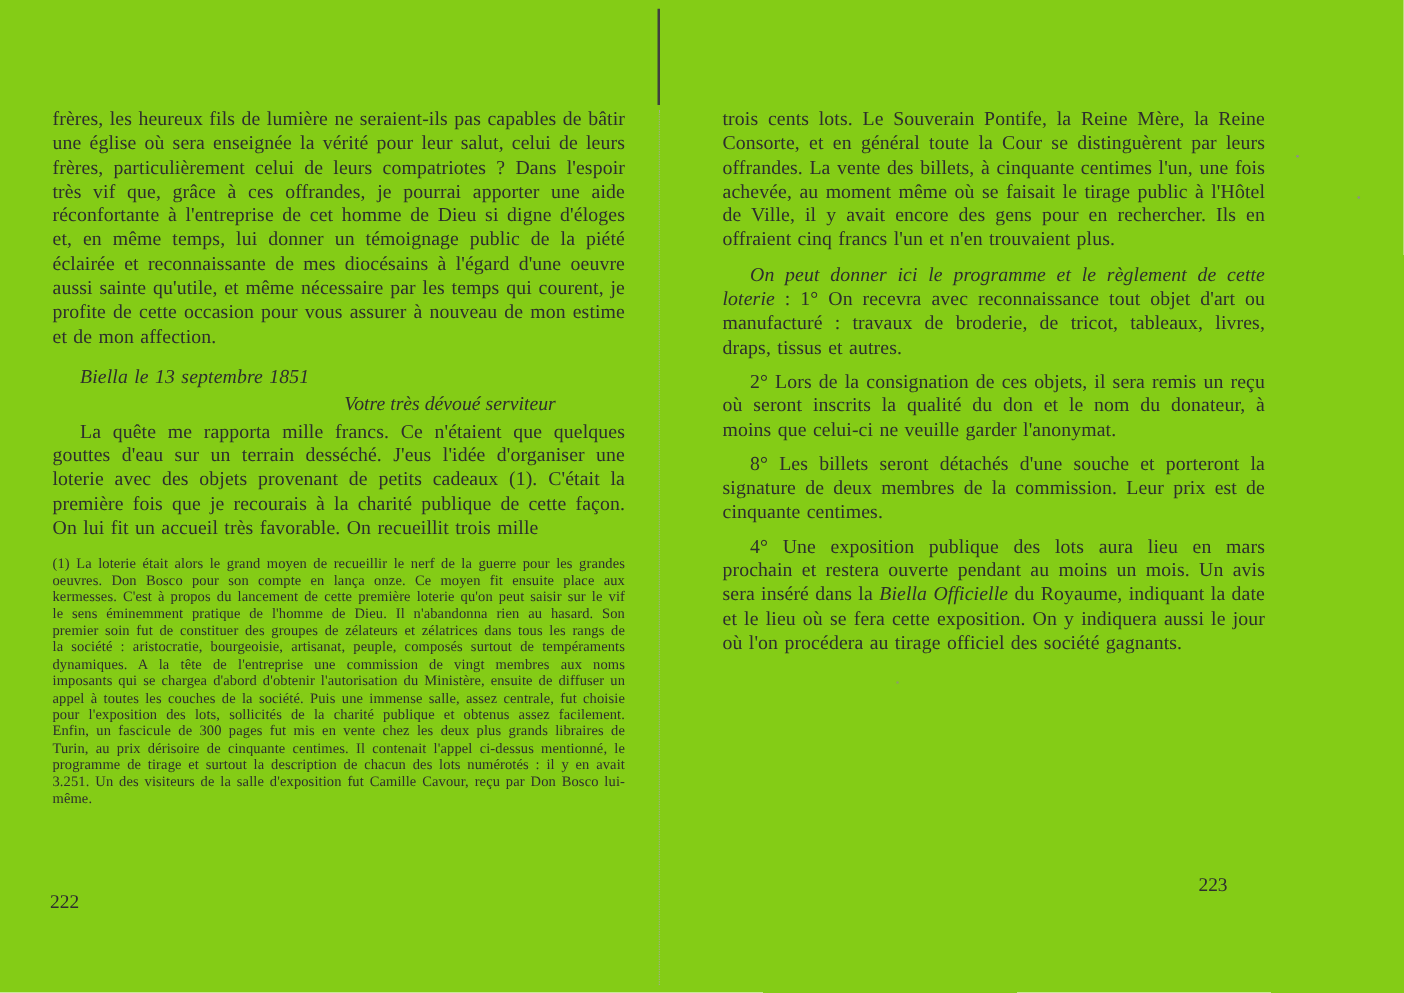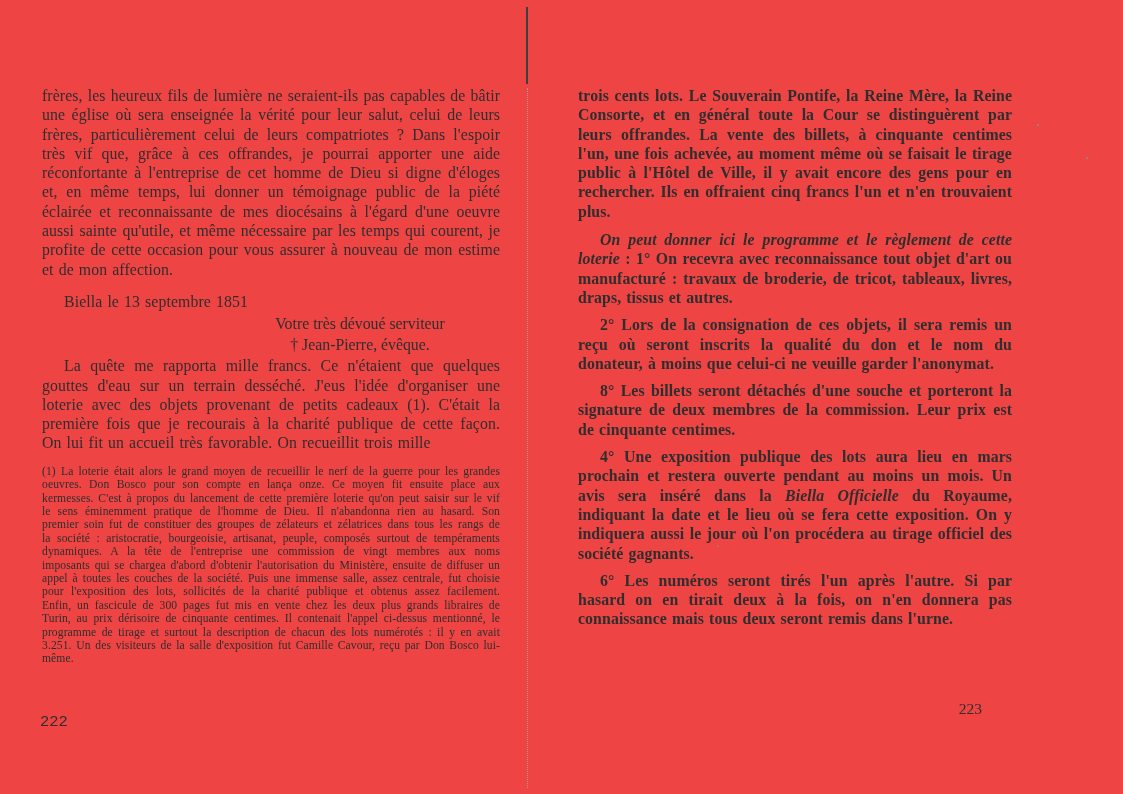--- a/index.html
+++ b/index.html
@@ -4,74 +4,76 @@
 <style>
   html, body {
     margin: 0;
     padding: 0;
     background: #ffffff;
   }
   .scan {
     position: relative;
     width: 1123px;
     height: 794px;
-    background: #ef4444;
+    background: #84cc16;
     overflow: hidden;
     font-family: "Liberation Serif", "DejaVu Serif", serif;
     color: #2e2e2e;
   }
   .page {
     position: absolute;
     top: 86px;
   }
   .page-left  { left: 42px;  width: 458px; }
-  .page-right { left: 578px; width: 434px; font-weight: bold; }
+  .page-right { left: 578px; width: 434px; }
 
   .page p {
     margin: 0;
     text-align: justify;
     font-size: 15.8px;
     line-height: 19.3px;
     letter-spacing: 0.1px;
     word-spacing: 1px;
     hyphens: auto;
   }
   .indent { text-indent: 22px; }
 
   .dateline {
     margin-top: 13px !important;
     text-align: left;
     text-indent: 22px;
+    font-style: italic;
   }
   .signature {
     width: 236px;
     margin: 3px 22px 0 auto;
     text-align: center;
     font-size: 15.8px;
     line-height: 20.5px;
+    font-style: italic;
   }
   .para-2 { margin-top: 1px !important; font-family: Liberation Serif, serif; }
 
   .footnote {
     margin-top: 12px !important;
     font-size: 11.6px !important;
     line-height: 13.4px !important;
     word-spacing: 1.6px !important;
   }
 
   .rule-para  { margin-top: 8px !important; }
   .intro-para { margin-top: 9px !important; }
   .it { font-style: italic; }
 
   .page-number {
     position: absolute;
     font-size: 15.5px;
     line-height: 18px;
   }
-  .pn-left  { left: 40px; top: 713px; width: 60px; text-align: left; font-family: Liberation Mono, monospace; }
+  .pn-left  { left: 40px; top: 713px; width: 60px; text-align: left; }
   .pn-right { left: 578px; top: 700px; width: 404px; text-align: right; }
 
   .gutter-solid {
     position: absolute;
     left: 526px;
     top: 7px;
     width: 2px;
     height: 77px;
     background: #3f3f3f;
   }
@@ -98,41 +100,39 @@
 
 <div class="scan">
 
   <div class="page page-left">
     <p>frères, les heureux fils de lumière ne seraient-ils pas capables de bâtir une église où sera enseignée la vérité pour leur salut, celui de leurs frères, particulièrement celui de leurs compatriotes&nbsp;? Dans l'espoir très vif que, grâce à ces offrandes, je pourrai apporter une aide réconfortante à l'entreprise de cet homme de Dieu si digne d'éloges et, en même temps, lui donner un témoignage public de la piété éclairée et reconnaissante de mes diocésains à l'égard d'une oeuvre aussi sainte qu'utile, et même nécessaire par les temps qui courent, je profite de cette occasion pour vous assurer à nouveau de mon estime et de mon affection.</p>
 
     <p class="dateline">Biella le 13 septembre 1851</p>
 
     <div class="signature">
       <div>Votre très dévoué serviteur</div>
-      <div>† Jean-Pierre, évêque.</div>
     </div>
 
     <p class="indent para-2">La quête me rapporta mille francs. Ce n'étaient que quelques gouttes d'eau sur un terrain desséché. J'eus l'idée d'organiser une loterie avec des objets provenant de petits cadeaux (1). C'était la première fois que je recourais à la charité publique de cette façon. On lui fit un accueil très favorable. On recueillit trois mille</p>
 
     <p class="footnote">(1) La loterie était alors le grand moyen de recueillir le nerf de la guerre pour les grandes oeuvres. Don Bosco pour son compte en lança onze. Ce moyen fit ensuite place aux kermesses. C'est à propos du lancement de cette première loterie qu'on peut saisir sur le vif le sens éminemment pratique de l'homme de Dieu. Il n'abandonna rien au hasard. Son premier soin fut de constituer des groupes de zélateurs et zélatrices dans tous les rangs de la société&nbsp;: aristocratie, bourgeoisie, artisanat, peuple, composés surtout de tempéraments dynamiques. A la tête de l'entreprise une commission de vingt membres aux noms imposants qui se chargea d'abord d'obtenir l'autorisation du Ministère, ensuite de diffuser un appel à toutes les couches de la société. Puis une immense salle, assez centrale, fut choisie pour l'exposition des lots, sollicités de la charité publique et obtenus assez facilement. Enfin, un fascicule de 300 pages fut mis en vente chez les deux plus grands libraires de Turin, au prix dérisoire de cinquante centimes. Il contenait l'appel ci-dessus mentionné, le programme de tirage et surtout la description de chacun des lots numérotés&nbsp;: il y en avait 3.251. Un des visiteurs de la salle d'exposition fut Camille Cavour, reçu par Don Bosco lui-même.</p>
   </div>
 
   <div class="page page-right">
     <p>trois cents lots. Le Souverain Pontife, la Reine Mère, la Reine Consorte, et en général toute la Cour se distinguèrent par leurs offrandes. La vente des billets, à cinquante centimes l'un, une fois achevée, au moment même où se faisait le tirage public à l'Hôtel de Ville, il y avait encore des gens pour en rechercher. Ils en offraient cinq francs l'un et n'en trouvaient plus.</p>
 
     <p class="indent intro-para"><span class="it">On peut donner ici le programme et le règlement de cette loterie</span><span>&nbsp;: </span><span>1° On recevra avec reconnaissance tout objet d'art ou manufacturé&nbsp;: travaux de broderie, de tricot, tableaux, livres, draps, tissus et autres.</span></p>
 
     <p class="indent rule-para">2° Lors de la consignation de ces objets, il sera remis un reçu où seront inscrits la qualité du don et le nom du donateur, à moins que celui-ci ne veuille garder l'anonymat.</p>
 
 
     <p class="indent rule-para">8° Les billets seront détachés d'une souche et porteront la signature de deux membres de la commission. Leur prix est de cinquante centimes.</p>
 
     <p class="indent rule-para"><span>4° Une exposition publique des lots aura lieu en mars prochain et restera ouverte pendant au moins un mois. Un avis sera inséré dans la </span><span class="it">Biella Officielle</span><span> du Royaume, indiquant la date et le lieu où se fera cette exposition. On y indiquera aussi le jour où l'on procédera au tirage officiel des société gagnants.</span></p>
 
-    <p class="indent rule-para">6° Les numéros seront tirés l'un après l'autre. Si par hasard on en tirait deux à la fois, on n'en donnera pas connaissance mais tous deux seront remis dans l'urne.</p>
 
   </div>
 
   <div class="page-number pn-left">222</div>
   <div class="page-number pn-right">223</div>
 
   <div class="gutter-solid"></div>
   <div class="gutter-dotted"></div>
 
   <div class="speck speck-1"></div>

